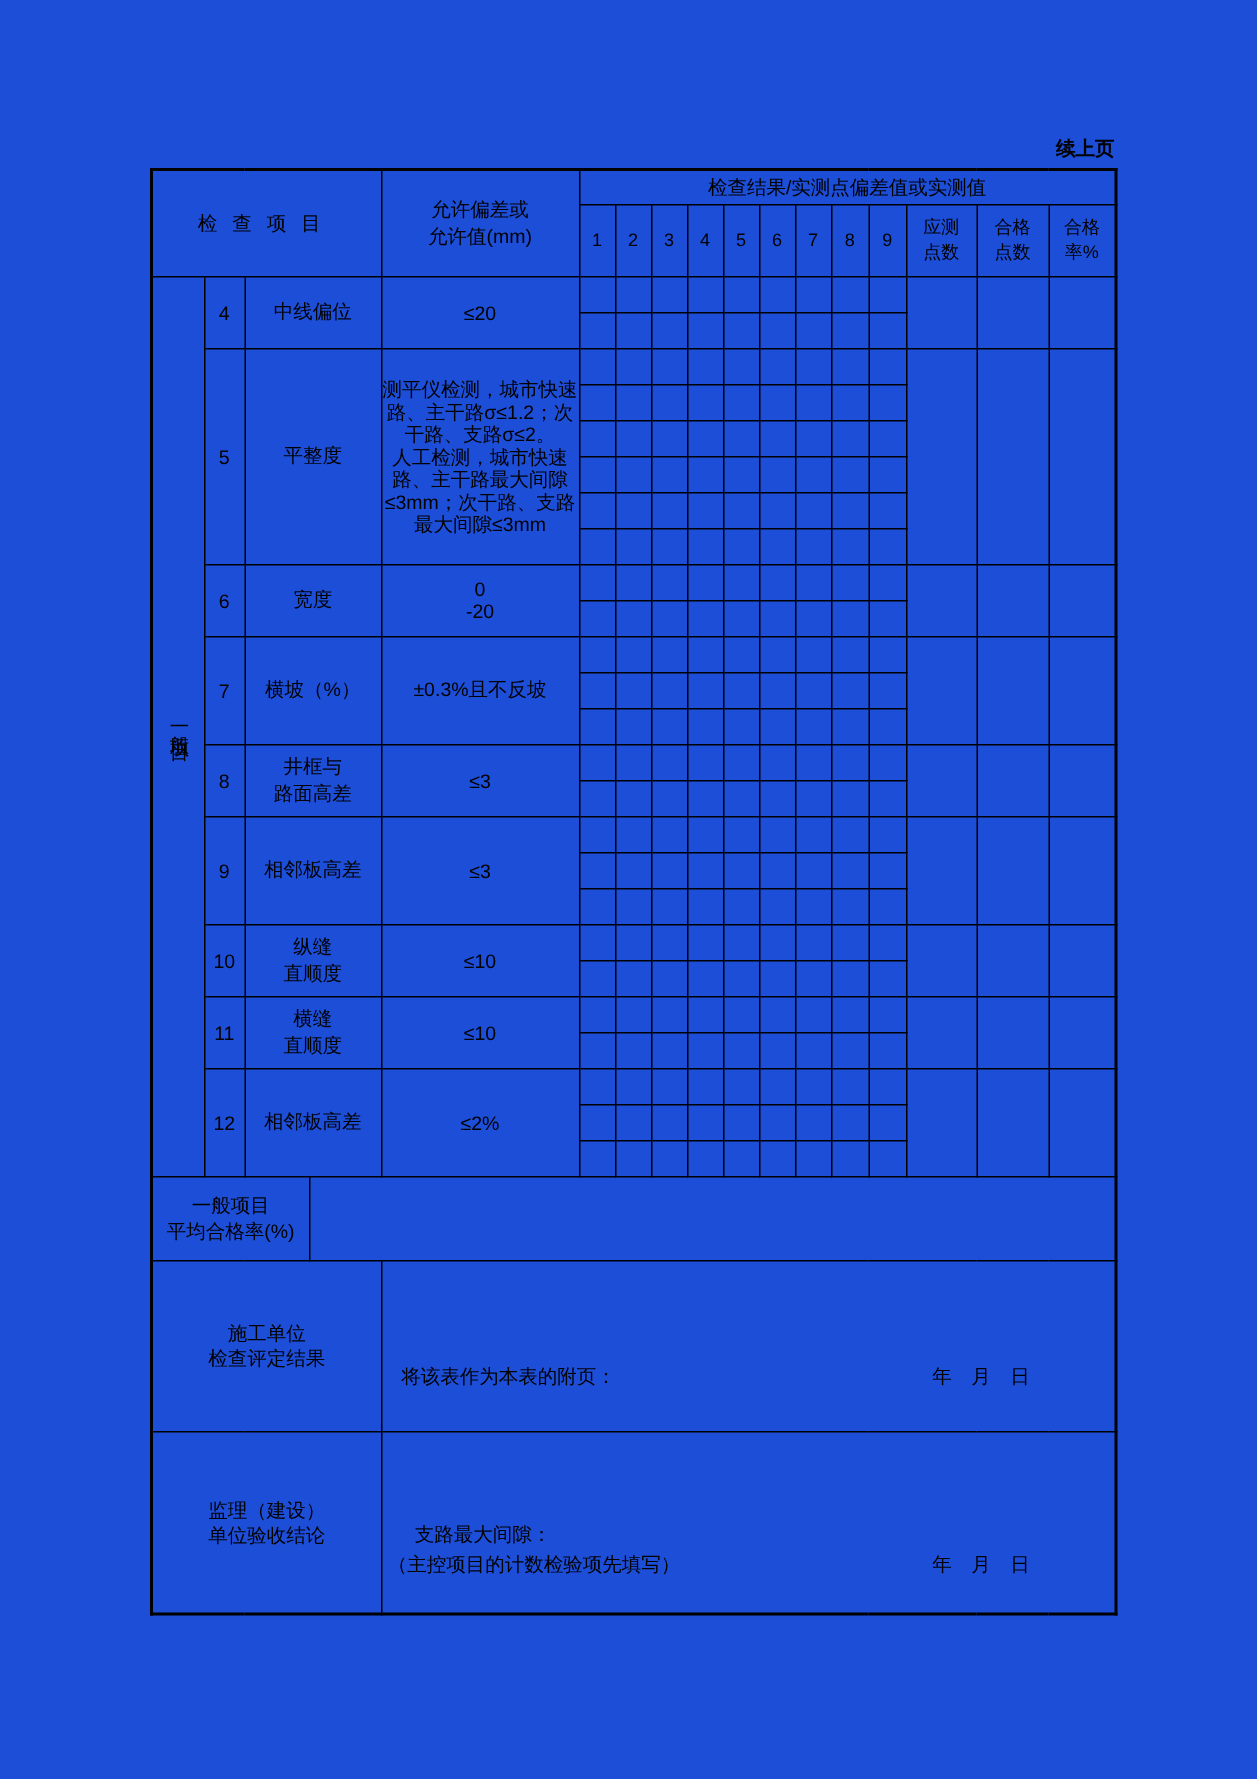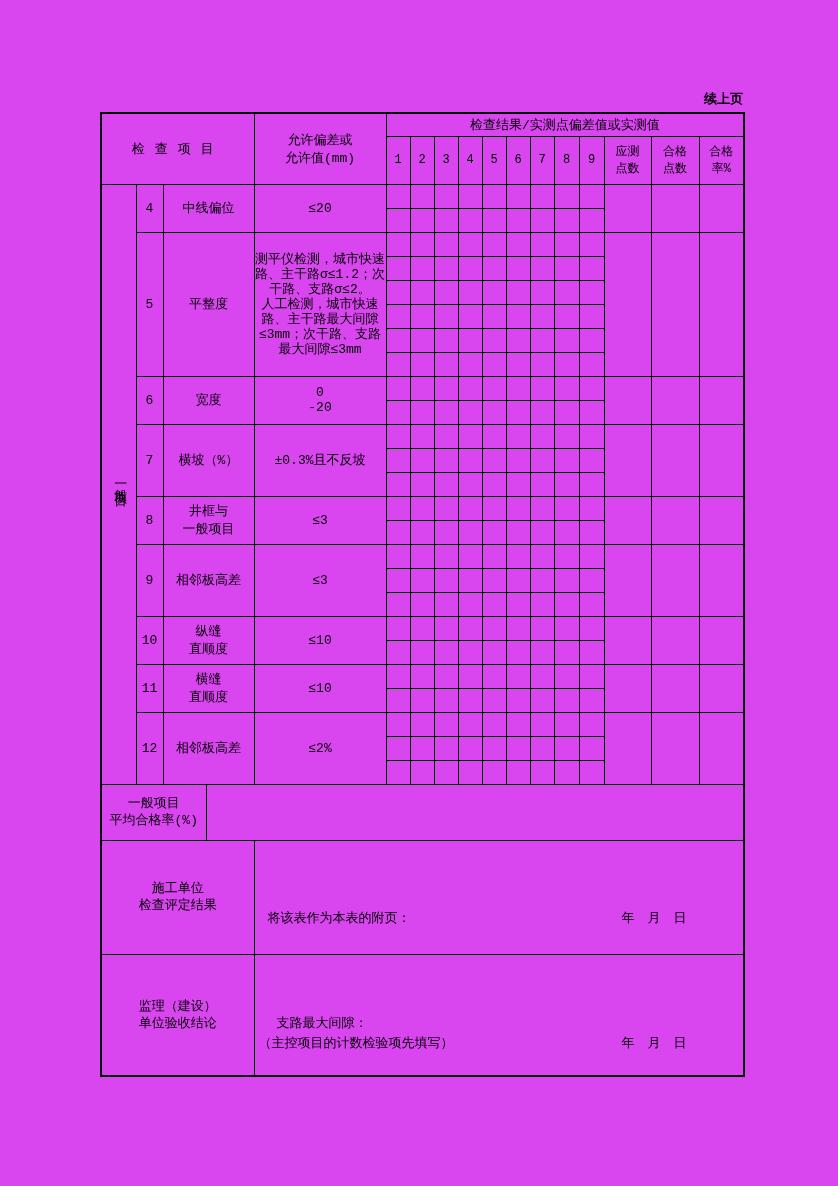--- a/index.html
+++ b/index.html
@@ -1,17 +1,17 @@
 <!DOCTYPE html>
 <html><head>
 <meta charset="utf-8">
 <style>
   html,body{margin:0;padding:0;background:#ffffff;}
-  .page{position:relative;width:838px;height:1186px;background:#d946ef;
-        font-family:Liberation Mono, monospace;color:#000;}
+  .page{position:relative;width:838px;height:1186px;background:#1d4ed8;
+        font-family:Liberation Sans, sans-serif;color:#000;}
   .continued{position:absolute;left:100px;top:90px;width:643px;text-align:right;
              font-size:13px;font-weight:bold;}
   table.form{position:absolute;left:100px;top:112px;width:643px;border-collapse:collapse;
              table-layout:fixed;border:2px solid #000;}
   .form th,.form td{border:1px solid #000;padding:0;text-align:center;vertical-align:middle;
              font-weight:normal;font-size:13px;overflow:hidden;white-space:pre-line;}
   .h1{height:23px;}
   .h2{height:48px;}
   .h2 th{font-size:12px;}
   .spaced{letter-spacing:10px;padding-left:10px;font-size:14px;}
@@ -257,21 +257,21 @@
           <td class="mcell"></td>
           <td class="mcell"></td>
           <td class="mcell"></td>
           <td class="mcell"></td>
           <td class="mcell"></td>
           <td class="mcell"></td>
         </tr>
         <tr class="body-tr">
           <td rowspan="2" class="numc">8</td>
           <td rowspan="2" colspan="2" class="namec">井框与
-一般项目</td>
+路面高差</td>
           <td rowspan="2" class="allowc">≤3</td>
           <td class="mcell"></td>
           <td class="mcell"></td>
           <td class="mcell"></td>
           <td class="mcell"></td>
           <td class="mcell"></td>
           <td class="mcell"></td>
           <td class="mcell"></td>
           <td class="mcell"></td>
           <td class="mcell"></td>

